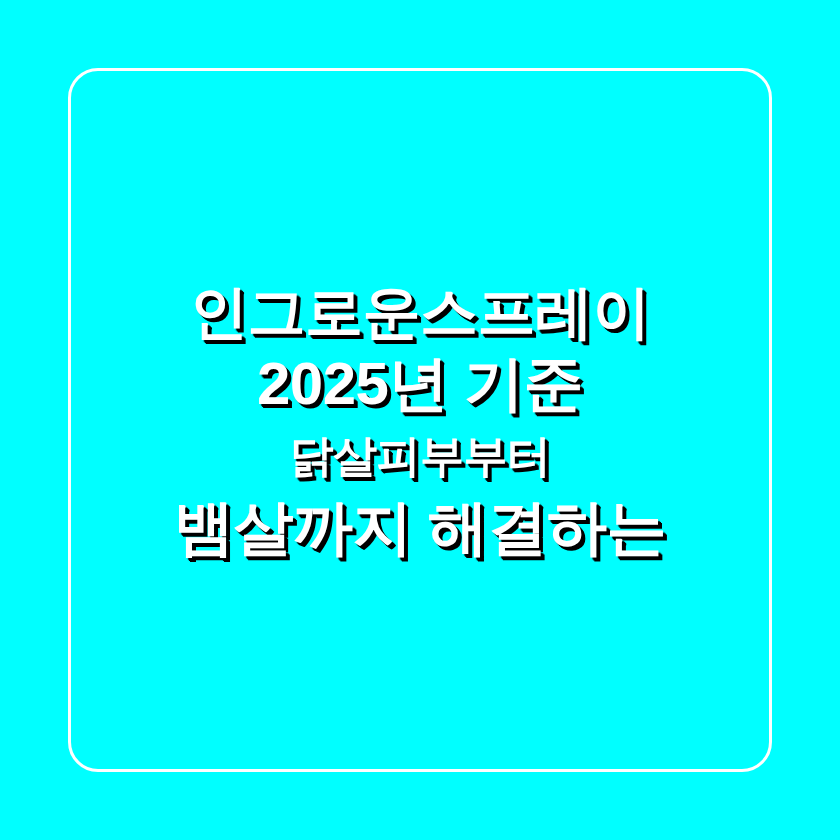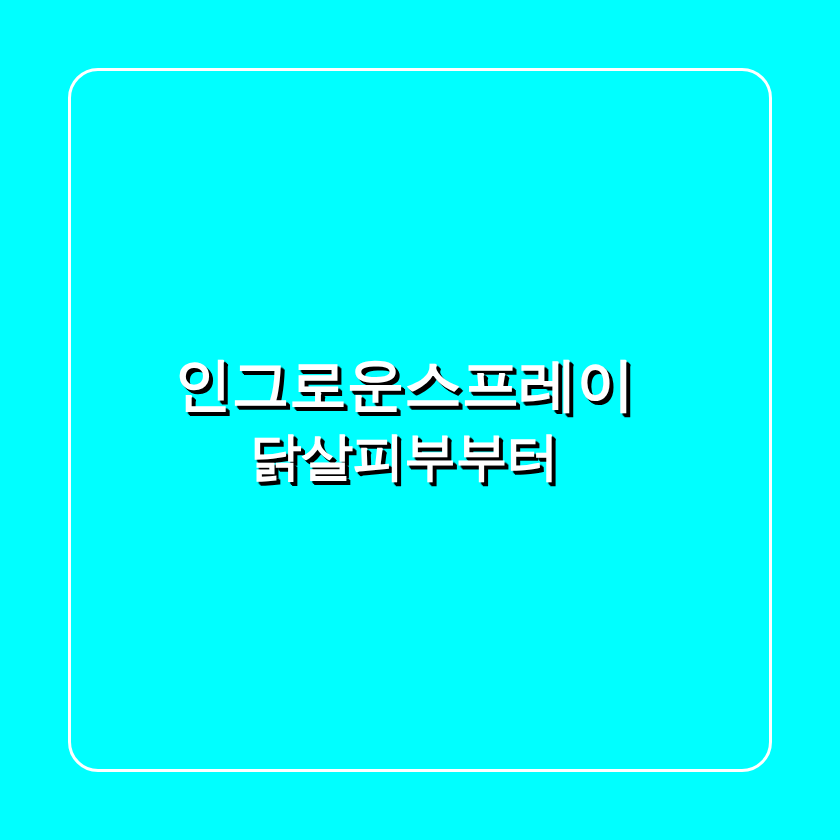--- a/index.html
+++ b/index.html
@@ -25,21 +25,21 @@
     top: 68px;
     width: 704px;
     height: 704px;
     box-sizing: border-box;
     border: 3px solid #ffffff;
     border-radius: 30px;
     pointer-events: none;
   }
   #headline {
     position: absolute;
-    left: 52px;
+    left: 68px;
     top: 68px;
     width: 704px;
     height: 704px;
     box-sizing: border-box;
     display: flex;
     flex-direction: column;
     align-items: center;
     justify-content: center;
     padding: 0 18px;
   }
@@ -53,29 +53,31 @@
     line-height: 72px;
     letter-spacing: -0.5px;
     white-space: nowrap;
     text-shadow:
       4px 4px 0 #000000,
       3px 3px 0 #000000,
       2px 2px 1px rgba(0,0,0,0.85);
   }
   .headline-line.line-1 { font-size: 58px; }
   .headline-line.line-2 { font-size: 60px; }
-  .headline-line.line-3 { font-size: 52px; }
+  .headline-line.line-3 { font-size: 44px; }
   .headline-line.line-4 { font-size: 60px; }
   .headline-line.line-5 { font-size: 60px; }
 </style>
 </head>
 <body>
 
 <div id="poster">
 
   <div id="frame-border"></div>
 
   <div id="headline">
     <span class="headline-line line-1">인그로운스프레이</span>
+    <span class="headline-line line-2">2025년 기준</span>
     <span class="headline-line line-3">닭살피부부터</span>
+    <span class="headline-line line-4">뱀살까지 해결하는</span>
   </div>
 
 </div>
 
 </body></html>

